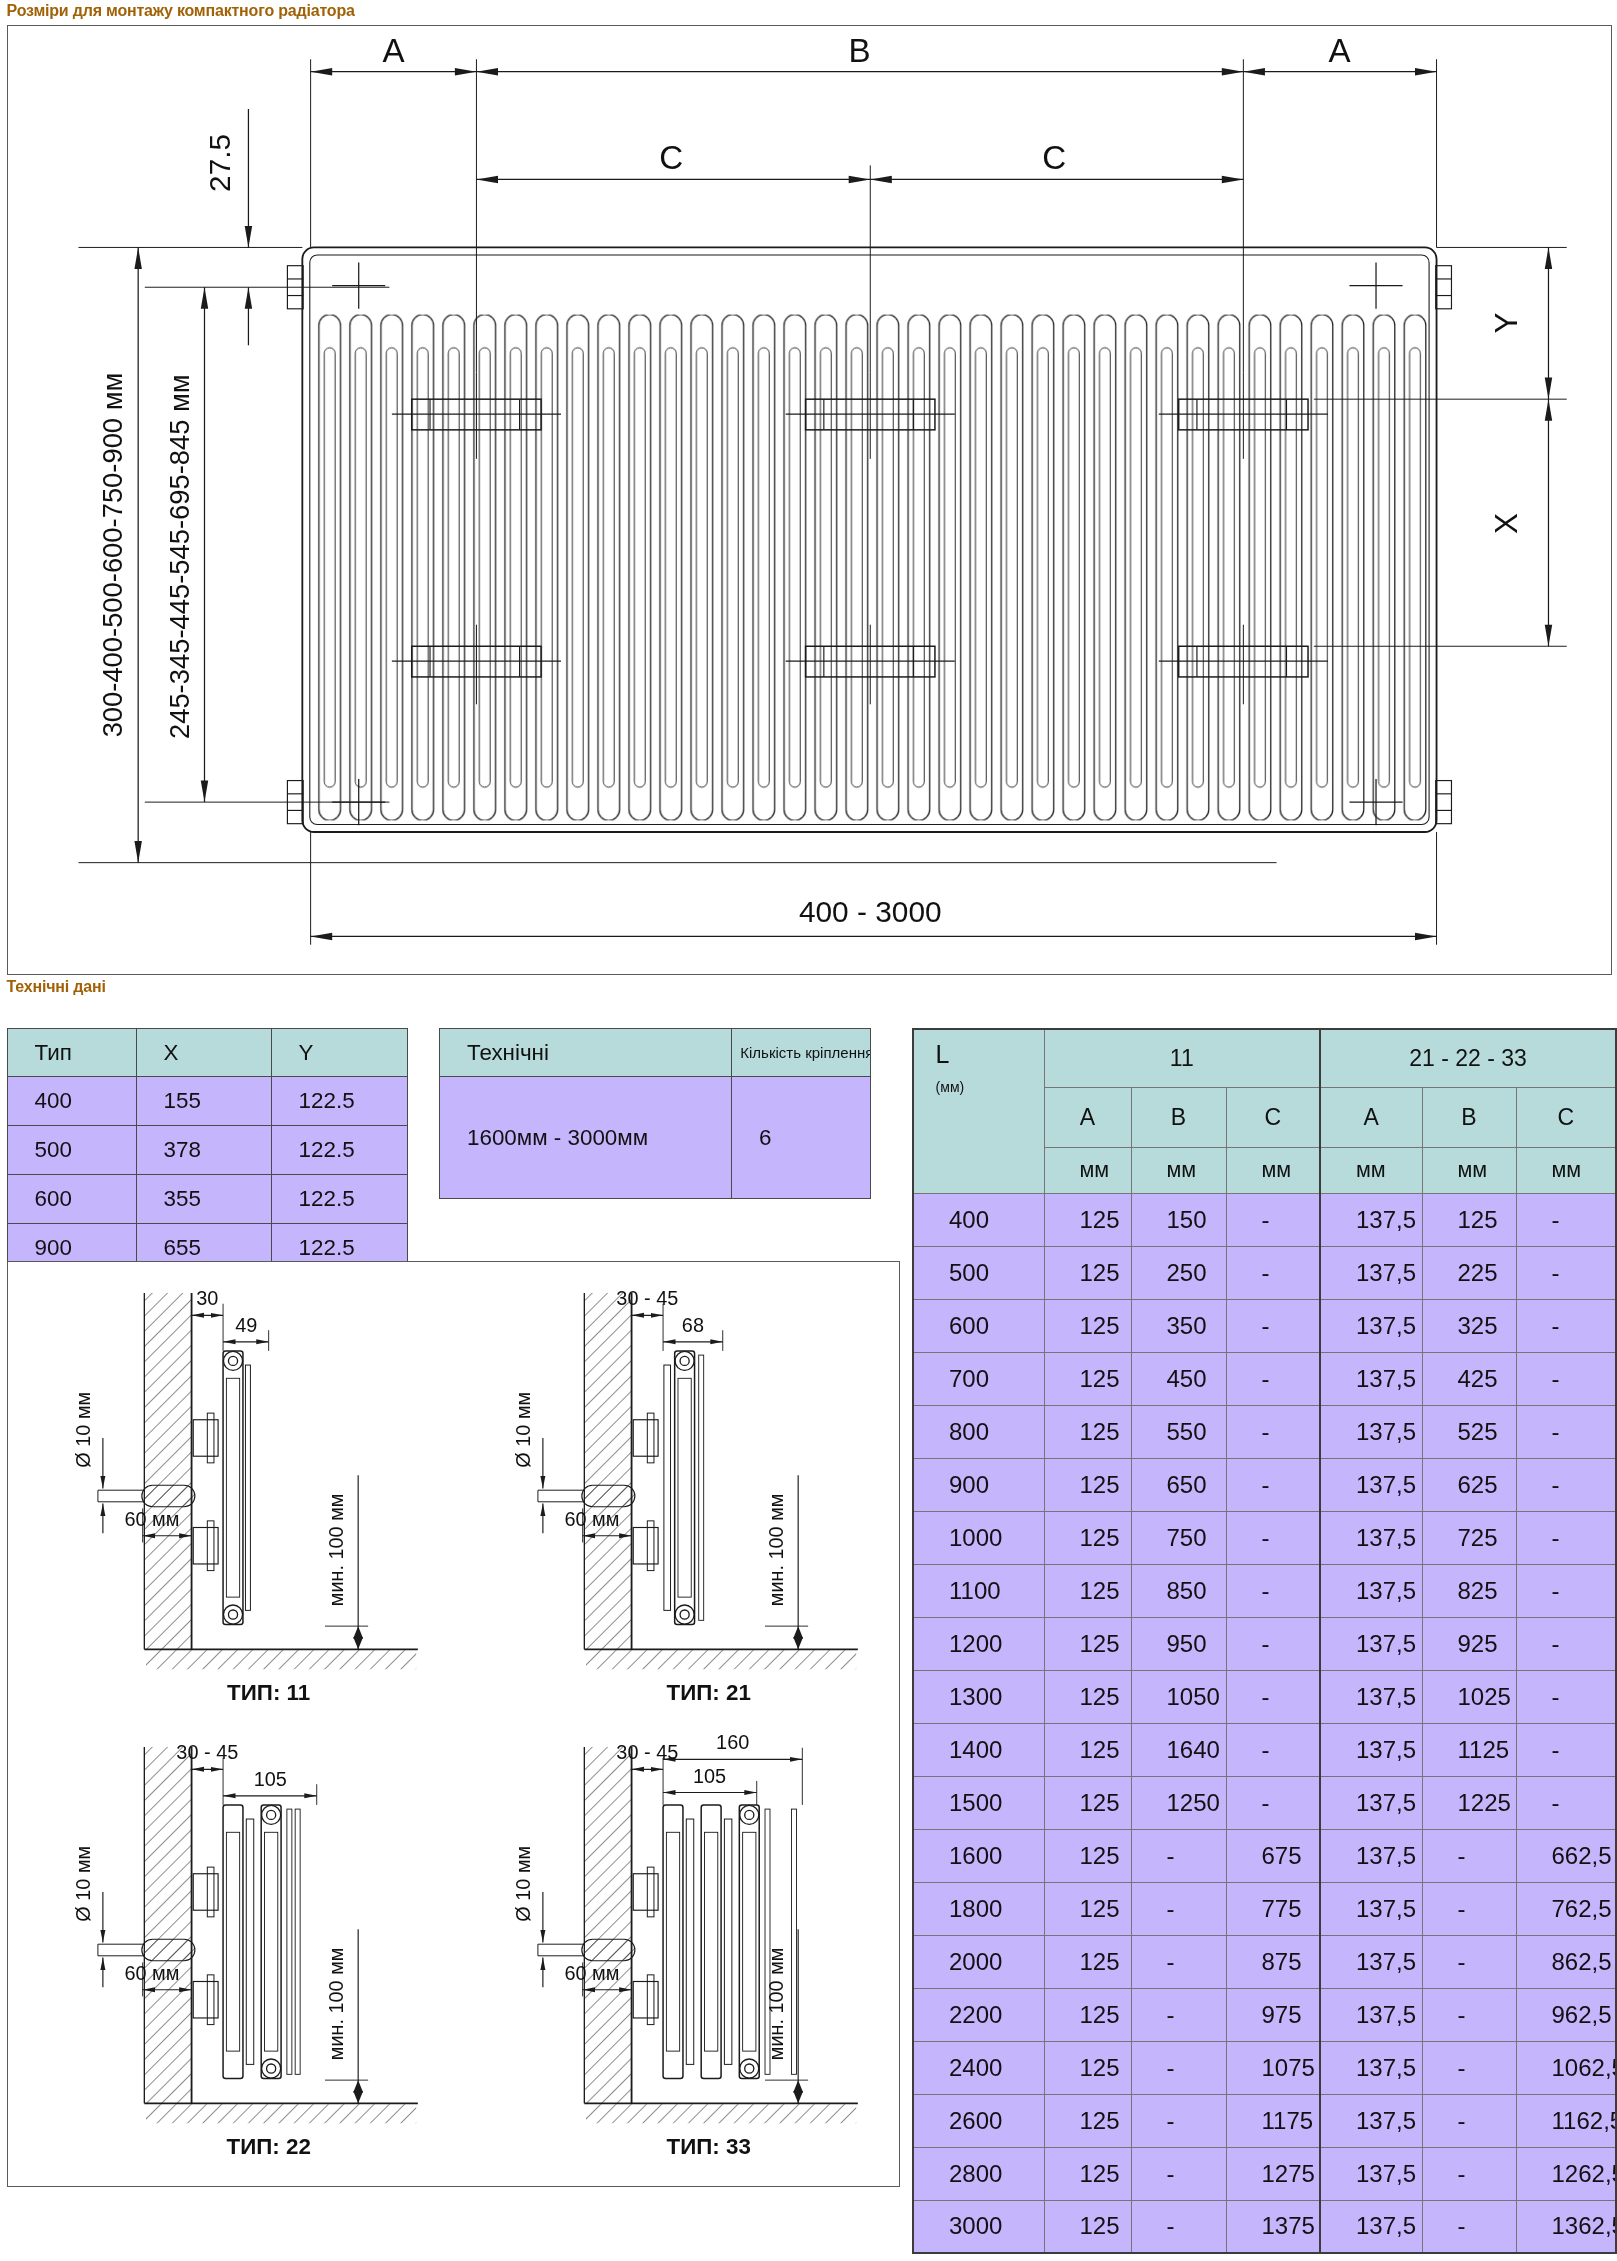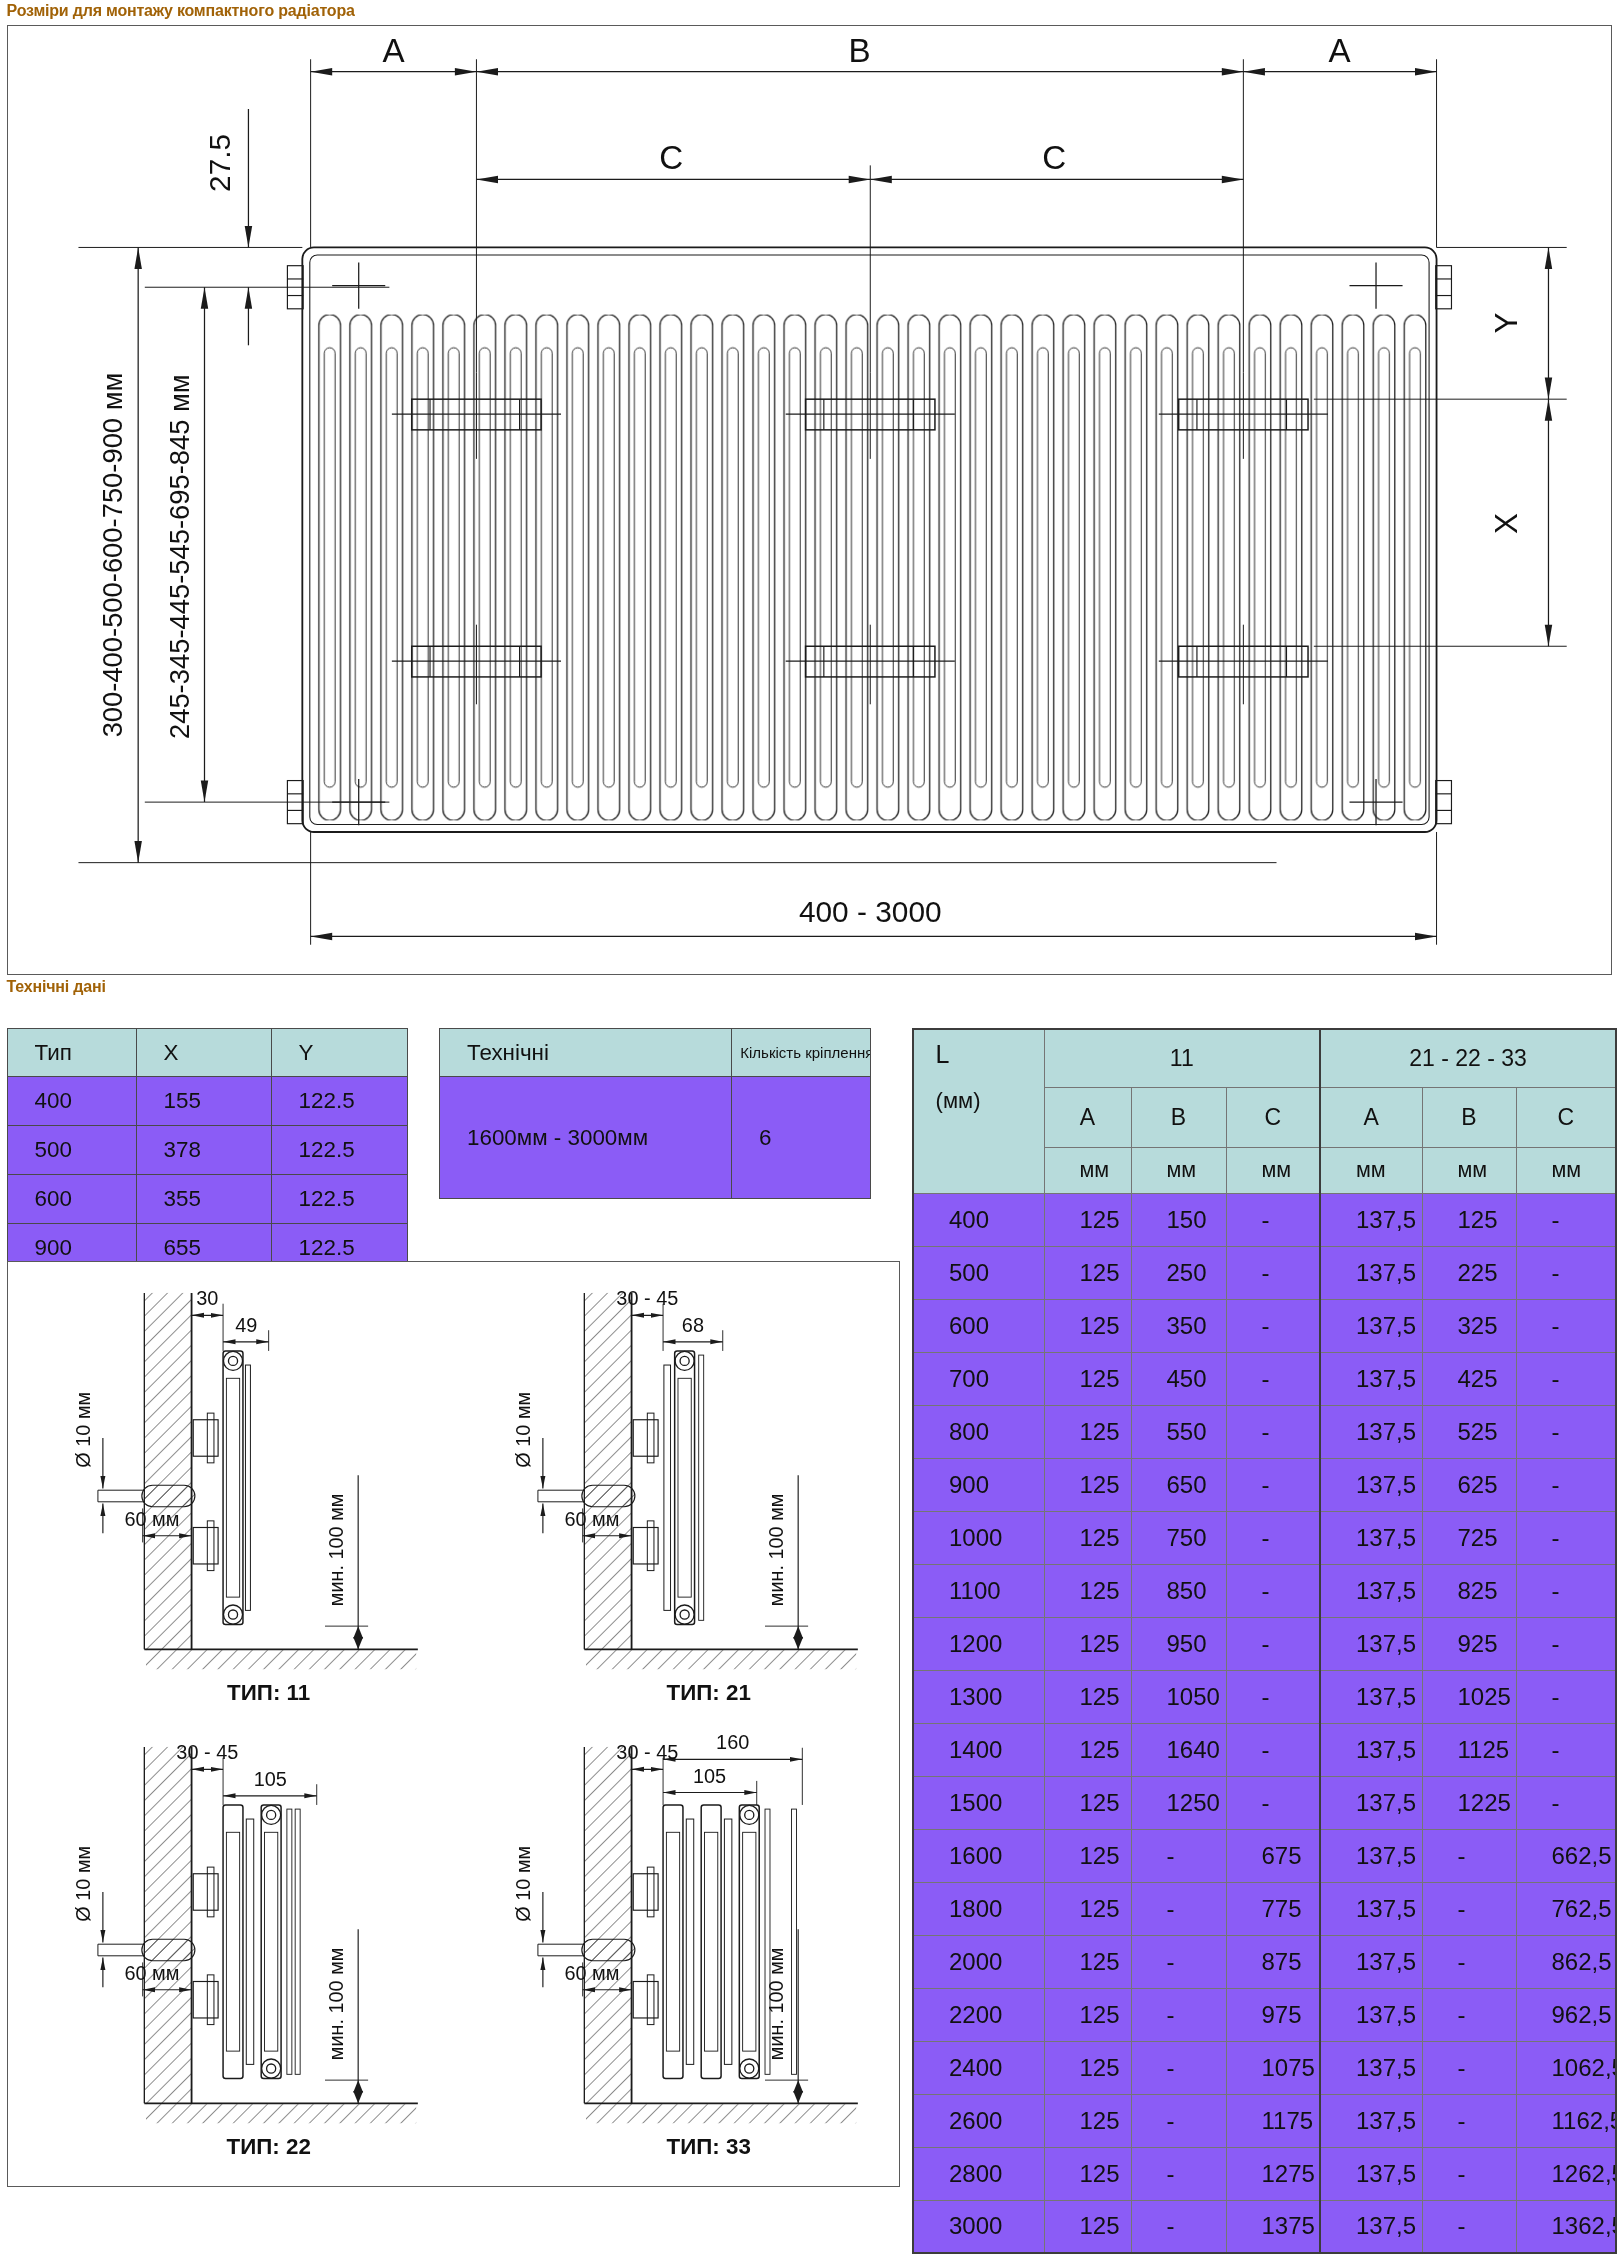--- a/index.html
+++ b/index.html
@@ -3,21 +3,21 @@
 <meta charset="utf-8">
 <style>
   html,body{margin:0;padding:0;background:#fff;}
   body{width:1618px;height:2261px;position:relative;font-family:"Liberation Sans",sans-serif;color:#111;overflow:hidden;}
   .abs{position:absolute;}
   .h-title{font-size:16px;font-weight:700;letter-spacing:-0.2px;color:#a16207;}
   .panel{position:absolute;border:1.7px solid #5a5a5a;box-sizing:border-box;background:#fff;}
   svg{display:block;}
   svg text{font-family:"Liberation Sans",sans-serif;fill:#111;stroke:none;}
 
-  table{border-collapse:collapse;table-layout:fixed;position:absolute;background:#8b5cf6;}
+  table{border-collapse:collapse;table-layout:fixed;position:absolute;background:#c4b5fd;}
   th,td{box-sizing:border-box;overflow:hidden;white-space:nowrap;}
 
   
   #type-table{left:6.6px;top:1028px;width:400px;}
   #type-table th,#type-table td{border:1.7px solid #4a4a4a;font-size:22.4px;font-weight:400;text-align:left;padding:0 0 0 27px;}
   #type-table th{background:#b7dbdb;height:48px;}
   #type-table td{height:49px;}
 
   
   #fix-table{left:439px;top:1028px;width:431px;}
@@ -30,21 +30,21 @@
   #dim-table{left:912px;top:1028px;width:703px;border:2.5px solid #3c3c3c;}
   #dim-table th,#dim-table td{border:1.7px solid #757575;font-weight:400;}
   #dim-table th{background:#b7dbdb;font-size:23px;}
   #dim-table .hr1{height:58px;}
   #dim-table .hr2{height:60px;}
   #dim-table .hr3{height:46px;font-size:21.6px;text-align:left;padding-left:35px;}
   #dim-table .ctr{text-align:center;}
   #dim-table td{height:53px;font-size:24px;text-align:left;padding-left:35px;}
   #dim-table td:nth-child(5),#dim-table .gdiv{border-left:2.5px solid #3c3c3c;}
   #dim-table .lcell{text-align:left;vertical-align:top;padding:10px 0 0 21.6px;font-size:25px;}
-  #dim-table .lcell .unit{font-size:22px;margin-top:19px;}
+  #dim-table .lcell .unit{font-size:14px;margin-top:10px;}
 
   .tip{position:absolute;width:431px;height:448px;}
 </style>
 </head>
 <body>
 
 <div class="abs h-title" style="left:6.6px;top:1.7px;">Розміри для монтажу компактного радіатора</div>
 
 <div class="panel" style="left:6.6px;top:25px;width:1605px;height:950px;">
 <svg width="1601" height="947" viewBox="0 0 1931 1142">

